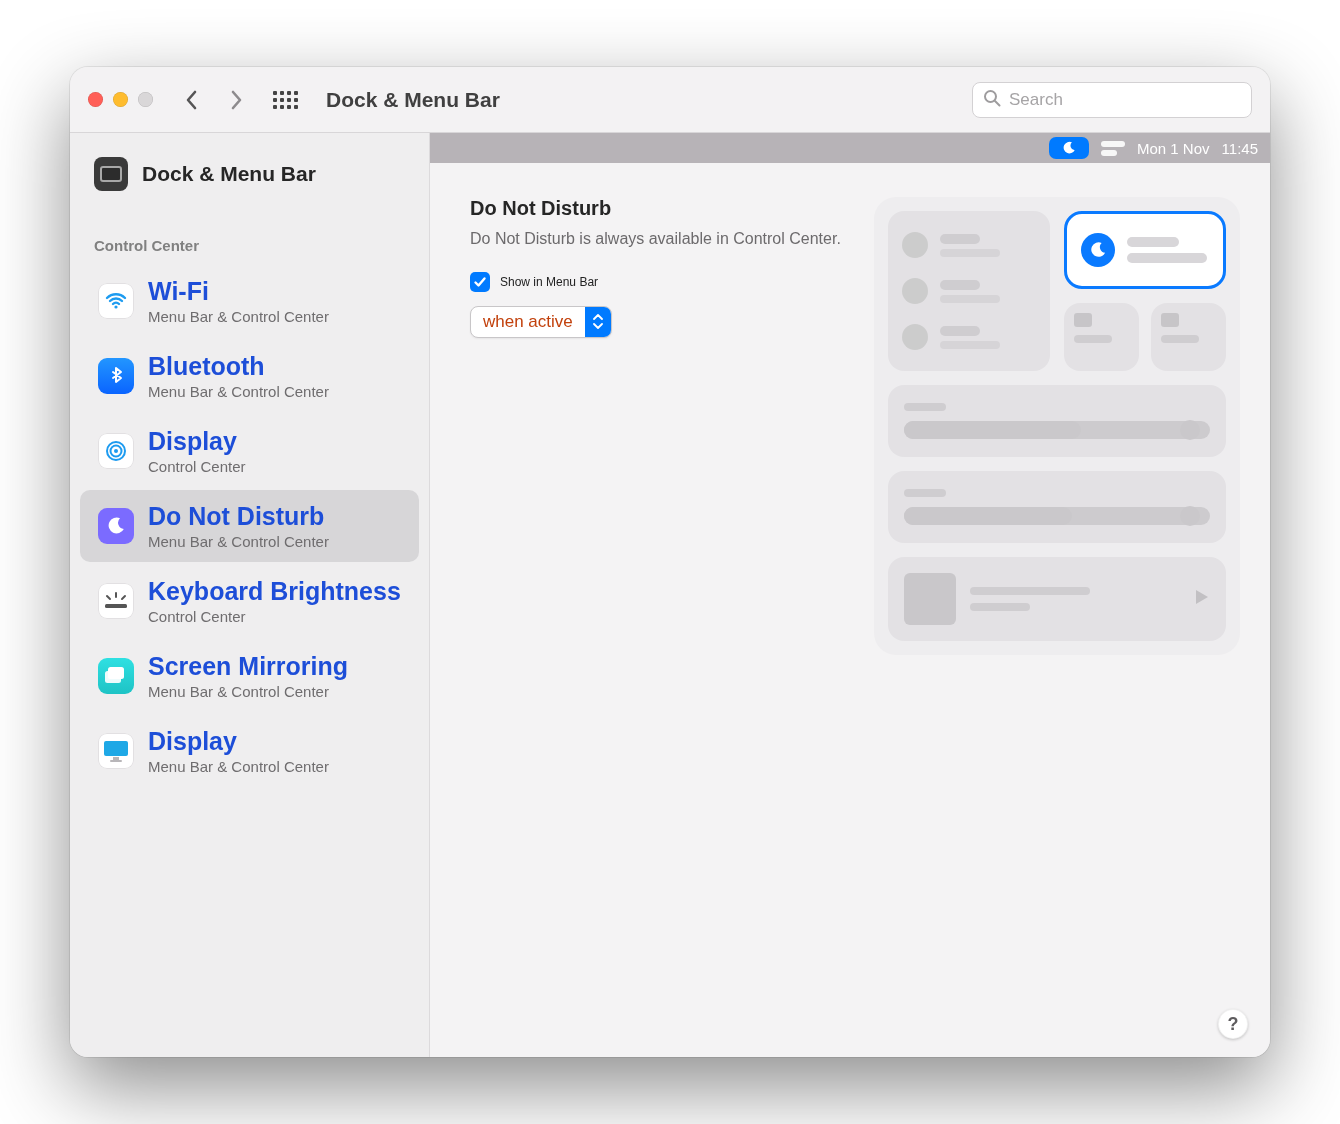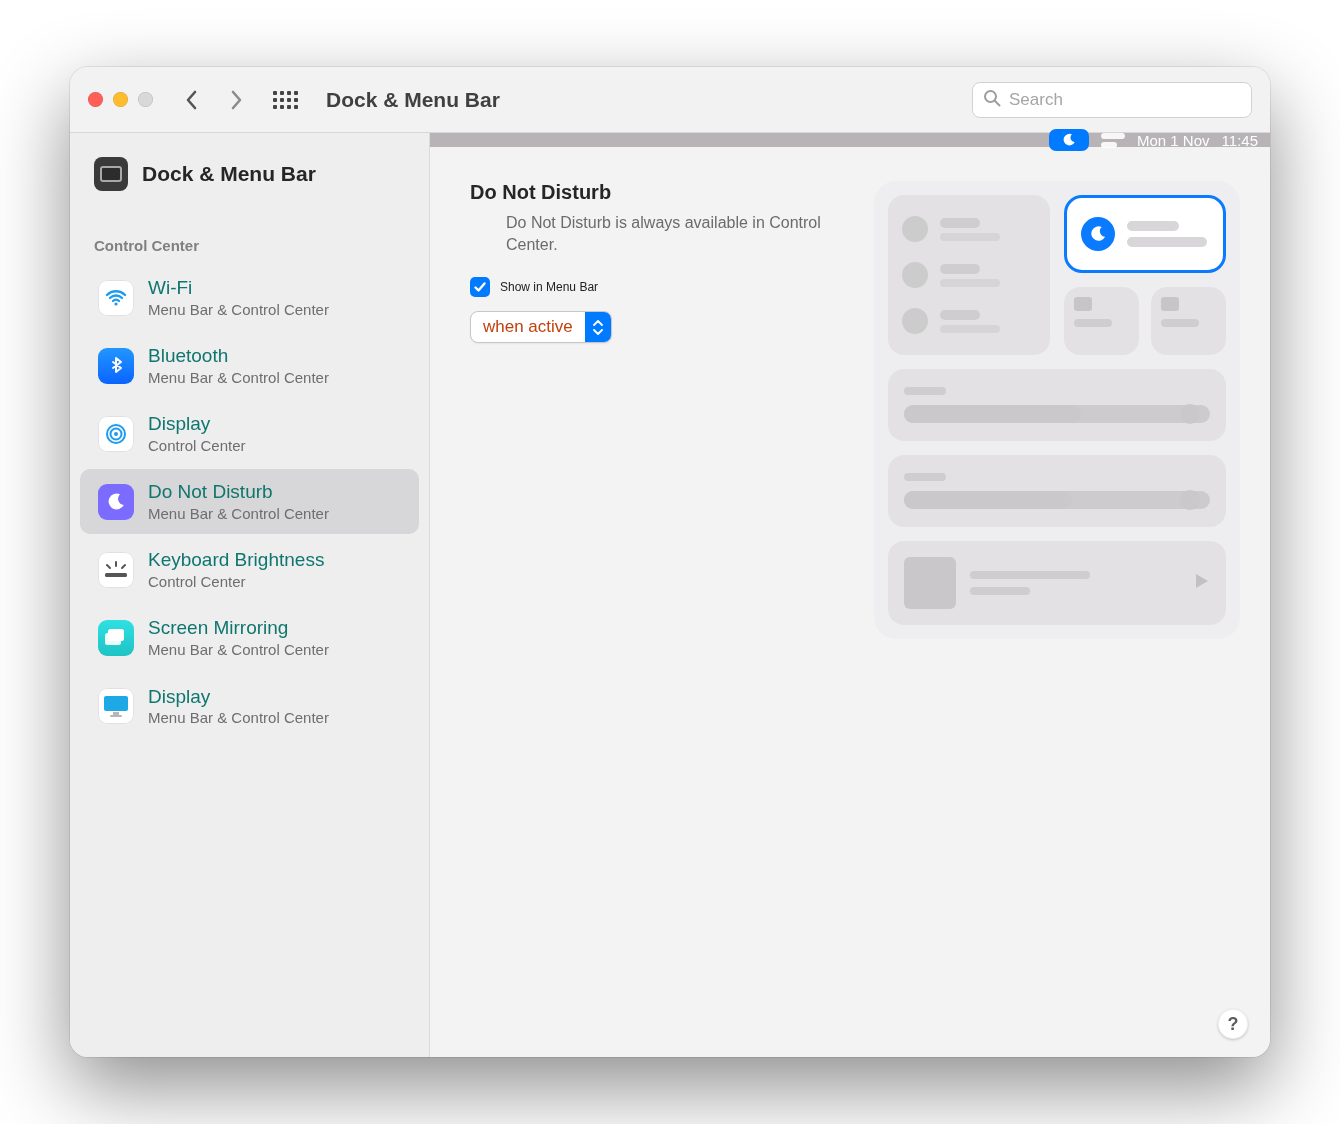--- a/index.html
+++ b/index.html
@@ -135,55 +135,55 @@
   .side-item{
     display:flex;align-items:center;gap:14px;
     padding:12px 14px 12px 18px;margin:3px 10px;border-radius:10px;
   }
   .side-item.selected{ background:#d7d6d8; }
   .side-item .aicon{
     width:36px;height:36px;border-radius:9px;display:flex;align-items:center;justify-content:center;
     flex:0 0 36px;
   }
   .side-item .texts{ display:flex;flex-direction:column;gap:0; }
-  .side-item .t1{ font-size:19px;font-weight:400;color:#0f766e;line-height:1.15; }
+  .side-item .t1{ font-size:25px;font-weight:700;color:#1d4ed8;line-height:1.15; }
   .side-item .t2{ font-size:15px;color:#6f6d6f;line-height:1.15;margin-top:2px; }
 
   
   .ic-wifi{background:#fff; box-shadow:inset 0 0 0 1px #e2e0e2;}
   .ic-bt{background:linear-gradient(#2296ff,#0a64ff);}
   .ic-ad{background:#fff; box-shadow:inset 0 0 0 1px #e2e0e2;}
   .ic-dnd{background:#7b6bff;}
   .ic-kb{background:#fff; box-shadow:inset 0 0 0 1px #e2e0e2;}
   .ic-scr{background:linear-gradient(#2fe0e2,#1ec3c5);}
   .ic-disp{background:#fff; box-shadow:inset 0 0 0 1px #e2e0e2; position:relative;}
   .ic-snd{background:transparent;}
 
   
   .menubar-prev{
-    height:14px;background:#b7b3b7;display:flex;align-items:center;justify-content:flex-end;
+    height:30px;background:#b7b3b7;display:flex;align-items:center;justify-content:flex-end;
     gap:12px;padding:0 12px;color:#fff;font-size:15px;font-weight:500;
   }
   .mb-pill{
     width:40px;height:22px;border-radius:7px;background:#007aff;display:flex;align-items:center;justify-content:center;
   }
   .mb-cc{
     width:24px;height:18px;display:flex;flex-direction:column;gap:3px;justify-content:center;
     opacity:.9;
   }
   .mb-cc span{height:6px;border-radius:3px;background:#fff;display:block;}
   .mb-cc span:first-child{width:24px;}
   .mb-cc span:last-child{width:16px;}
 
   .content{
     display:flex;gap:24px;padding:34px 30px 20px 40px;flex:1;position:relative;
   }
   .left-col{ width:380px; }
   .h1{ font-size:20px;font-weight:700;color:#262626;margin-bottom:8px;}
-  .desc{ font-size:16px;color:#6c6a6c;line-height:1.35;margin-bottom:22px;margin-left:36px;}
+  .desc{ font-size:16px;color:#6c6a6c;line-height:1.35;margin-bottom:22px;}
   .checkrow{display:flex;align-items:center;gap:10px;margin-bottom:14px;}
   .cbox{
     width:20px;height:20px;border-radius:5px;background:#007aff;display:flex;align-items:center;justify-content:center;
   }
   .cbox svg{width:14px;height:14px;}
   .checklabel{font-size:12px;color:#222;}
   .select{
     display:inline-flex;align-items:center;height:32px;border:1px solid #c8c6c8;border-radius:8px;
     background:#fff;overflow:hidden;box-shadow:0 1px 2px rgba(0,0,0,.06);
   }

